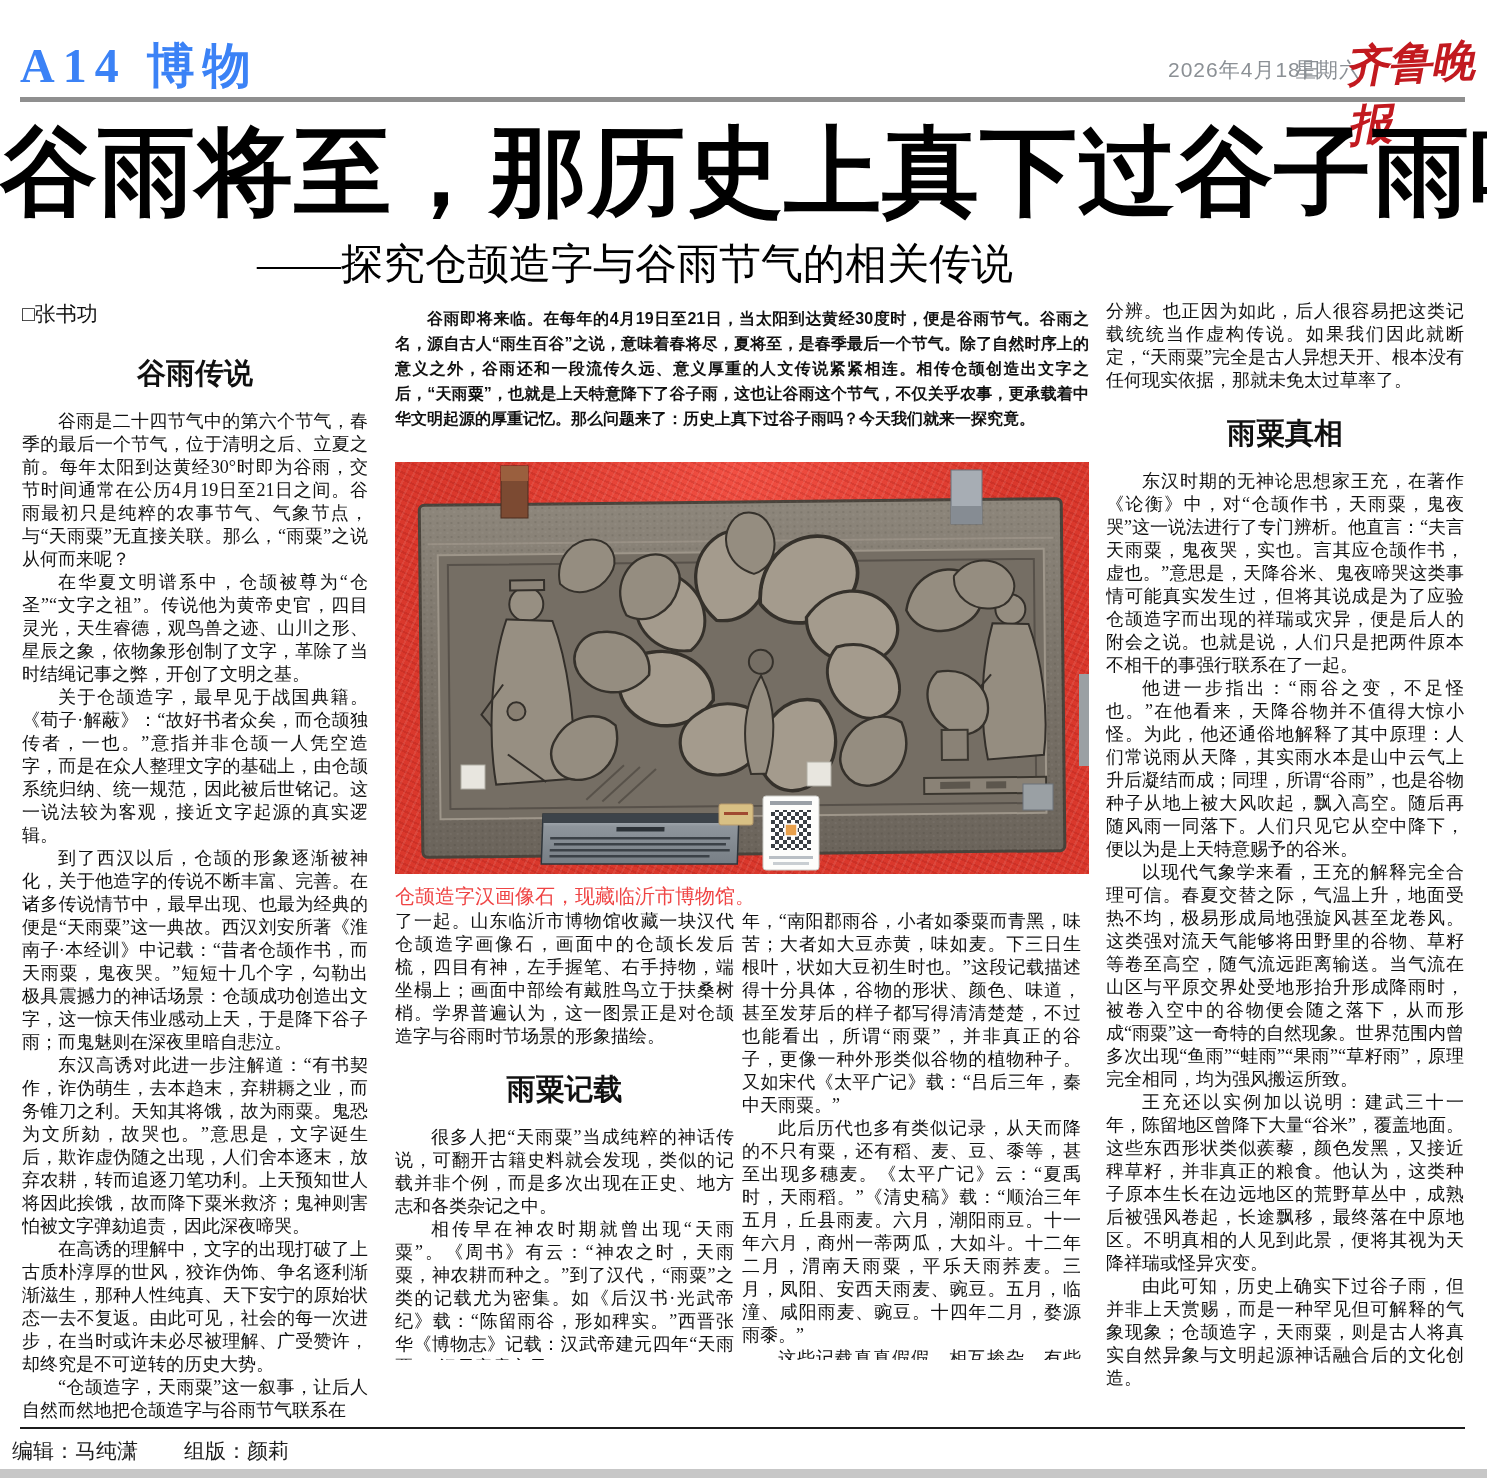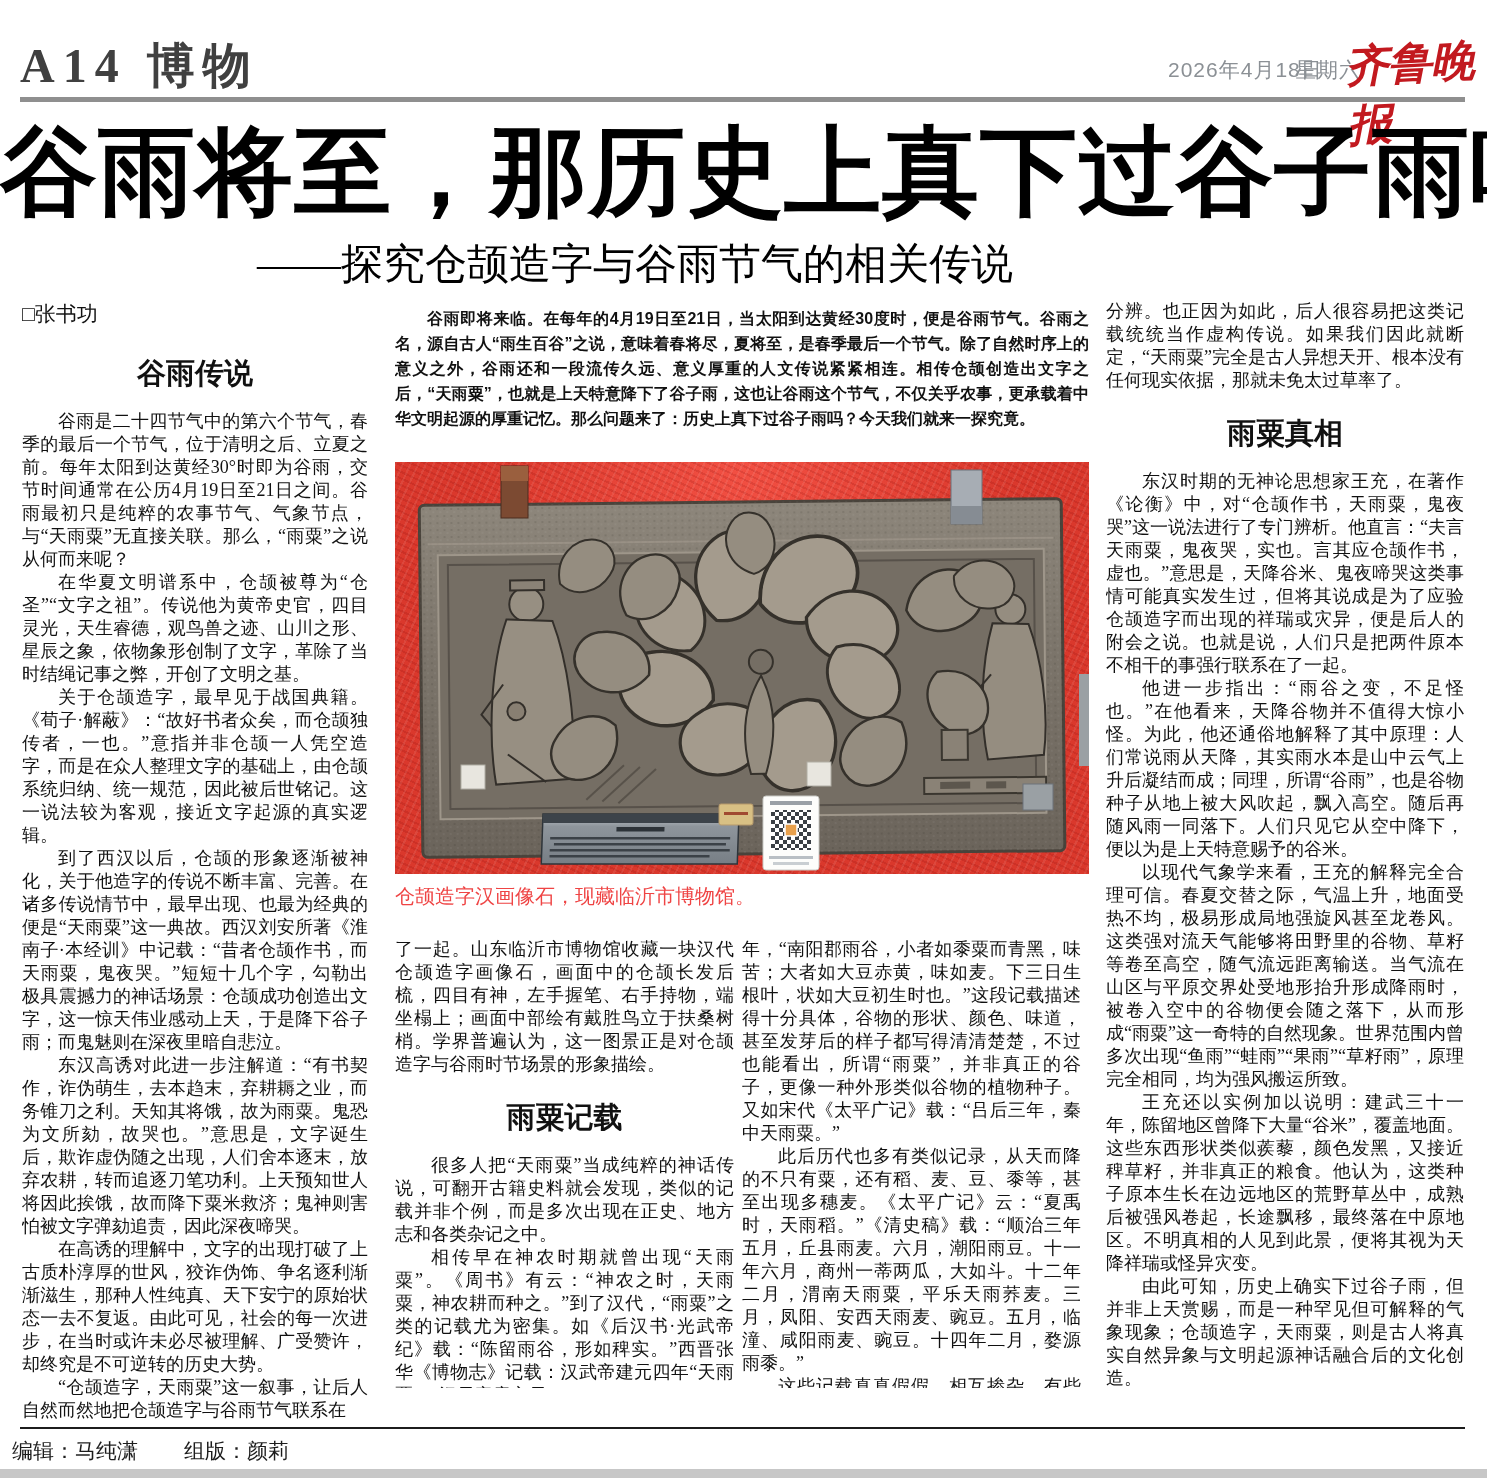--- a/index.html
+++ b/index.html
@@ -5,21 +5,21 @@
   html,body{margin:0;padding:0;}
   body{
     width:1487px;height:1478px;position:relative;overflow:hidden;
     background:#ffffff;color:#111;
     font-family:"Liberation Serif",serif;
   }
   .abs{position:absolute;}
 
   
   .section-label{
-    left:20px;top:34px;font-size:48px;font-weight:bold;color:#404040;
+    left:20px;top:34px;font-size:48px;font-weight:bold;color:#3b82f6;
     letter-spacing:8px;font-family:"Liberation Serif",serif;
   }
   .dateline{top:56px;font-size:21px;color:#8b9095;font-family:"Liberation Sans",sans-serif;letter-spacing:1px;}
   .date{left:1168px;}
   .weekday{left:1295px;}
   .masthead{
     left:1346px;top:34px;font-size:44px;font-weight:bold;font-style:italic;
     color:#c2191f;transform:rotate(-3deg);letter-spacing:-1px;
   }
   .header-rule{left:20px;width:1445px;top:97px;height:5px;background:#8f8f8f;}
@@ -41,21 +41,21 @@
   .col p.cont{text-indent:0;}
   .col-heading{
     text-align:center;font-size:29px;font-weight:bold;margin:22px 0 16px 0;
   }
   .col1{left:22px;top:332px;width:346px;height:1092px;overflow:hidden;}
   .center-block{left:395px;top:300px;width:694px;height:1124px;overflow:hidden;}
   .lead{
     font-family:"Liberation Sans",sans-serif;font-weight:bold;
     font-size:16px;line-height:25px;text-align:justify;text-indent:2em;margin:6px 0 0 0;
   }
-  .twocol{display:flex;gap:8px;margin-top:28px;height:450px;overflow:hidden;}
+  .twocol{display:flex;gap:8px;height:450px;overflow:hidden;}
   .twocol .col{width:339px;}
   .col4{left:1106px;top:300px;width:358px;height:1124px;overflow:hidden;}
 
   
   .photo{
     margin-top:31px;width:694px;height:412px;position:relative;
     background:
       repeating-linear-gradient(115deg, rgba(255,255,255,0.08) 0 2px, rgba(255,255,255,0) 2px 7px),
       repeating-linear-gradient(25deg, rgba(120,0,0,0.14) 0 2px, rgba(120,0,0,0) 2px 6px),
       radial-gradient(ellipse at 50% 0%, #f25043 0%, rgba(242,80,67,0) 55%),

